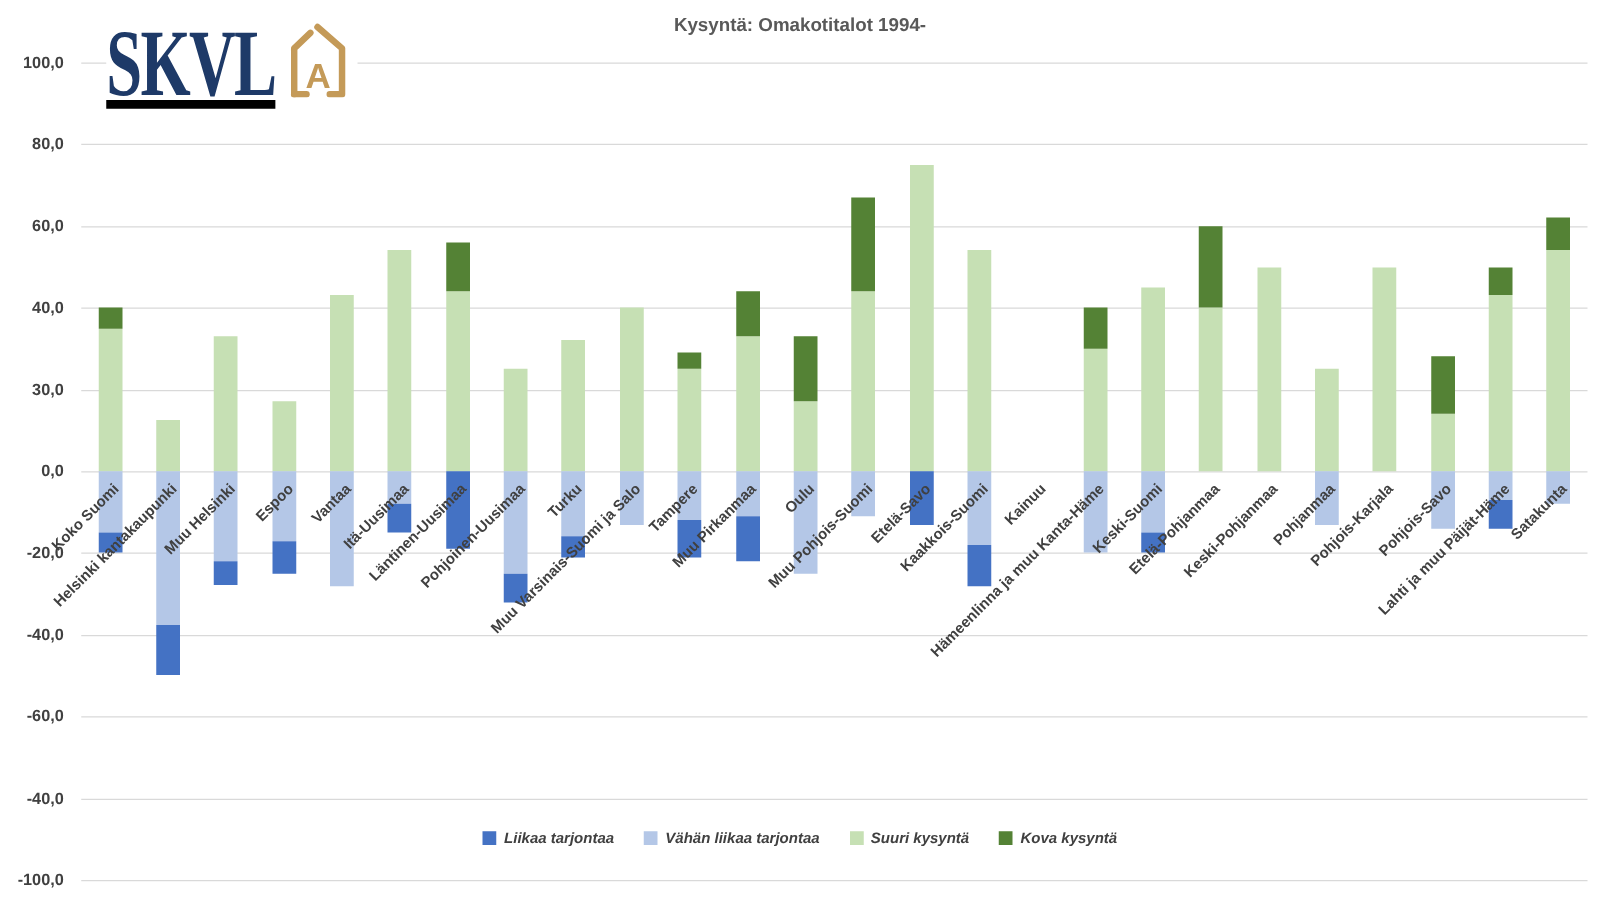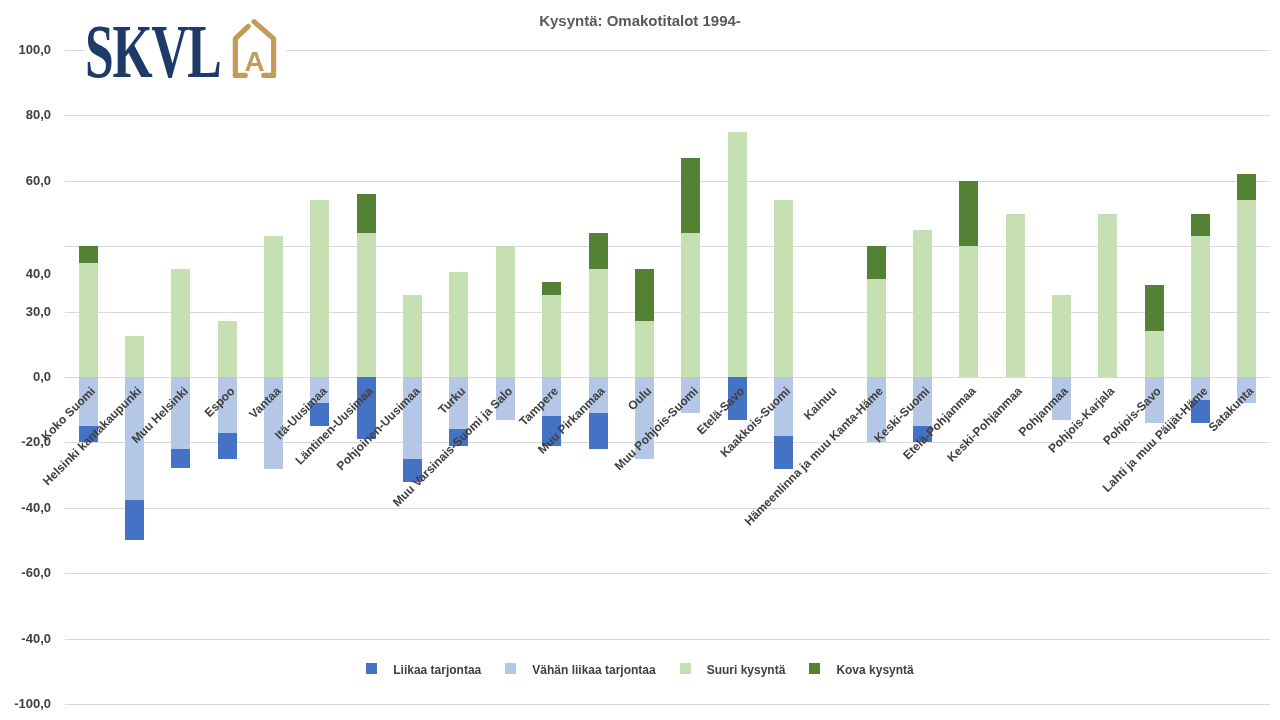--- a/index.html
+++ b/index.html
@@ -20,27 +20,27 @@
   }
   .bar-seg{position:absolute;width:19px;z-index:2;}
   .xlabel{
     position:absolute;white-space:nowrap;font-size:12px;font-weight:700;color:#404040;
     transform:rotate(-45deg);transform-origin:100% 0;z-index:3;line-height:14px;
   }
   .legend{
     position:absolute;left:0;top:663px;width:1280px;display:flex;justify-content:center;
     align-items:center;gap:24px;font-size:12px;font-weight:700;color:#404040;z-index:4;
   }
-  .legend-item{display:flex;gap:16px;}
+  .legend-item{display:flex;align-items:center;gap:6px;font-style:italic;}
   .swatch{width:11px;height:11px;display:inline-block;flex:0 0 auto;}
   .logo{
     position:absolute;left:85px;top:18px;height:64px;display:flex;align-items:flex-start;
     background:#ffffff;padding-right:8px;z-index:5;
   }
-  .logo-text-wrap{width:142px;height:62px;overflow:visible;}
+  .logo-text-wrap{width:142px;height:62px;overflow:visible;text-decoration:underline;}
   .logo-text{
     font-family:"Liberation Serif",serif;font-weight:700;font-size:76px;line-height:62px;
     color:#1E3A68;transform:scaleX(0.68);transform-origin:0 0;letter-spacing:-2px;
     display:block;margin-top:2px;
   }
   .house-svg{display:block;margin-left:4px;}
 </style>
 </head>
 <body>
 
@@ -57,21 +57,21 @@
       <path d="M 8 111 L 27 111"></path>
     </g>
     <text x="45" y="102" text-anchor="middle" font-family="Liberation Sans, sans-serif" font-weight="700" font-size="54" fill="#C49A58">A</text>
   </svg>
 </div>
 
 <div class="y-axis">
     <div class="ytick" style="top: -9px;">100,0</div>
     <div class="ytick" style="top: 56.4px;">80,0</div>
     <div class="ytick" style="top: 121.8px;">60,0</div>
-    <div class="ytick" style="top: 187.2px; margin-top: 28px;">40,0</div>
+    <div class="ytick" style="top: 187.2px;">40,0</div>
     <div class="ytick" style="top: 252.6px;">30,0</div>
     <div class="ytick" style="top: 318px;">0,0</div>
     <div class="ytick" style="top: 383.4px;">-20,0</div>
     <div class="ytick" style="top: 448.8px;">-40,0</div>
     <div class="ytick" style="top: 514.2px;">-60,0</div>
     <div class="ytick" style="top: 579.6px;">-40,0</div>
     <div class="ytick" style="top: 645px;">-100,0</div>
   </div>
 <div class="plot-area">
     <div class="gridline" style="top: 0px; background: rgb(217, 217, 217);"></div>

